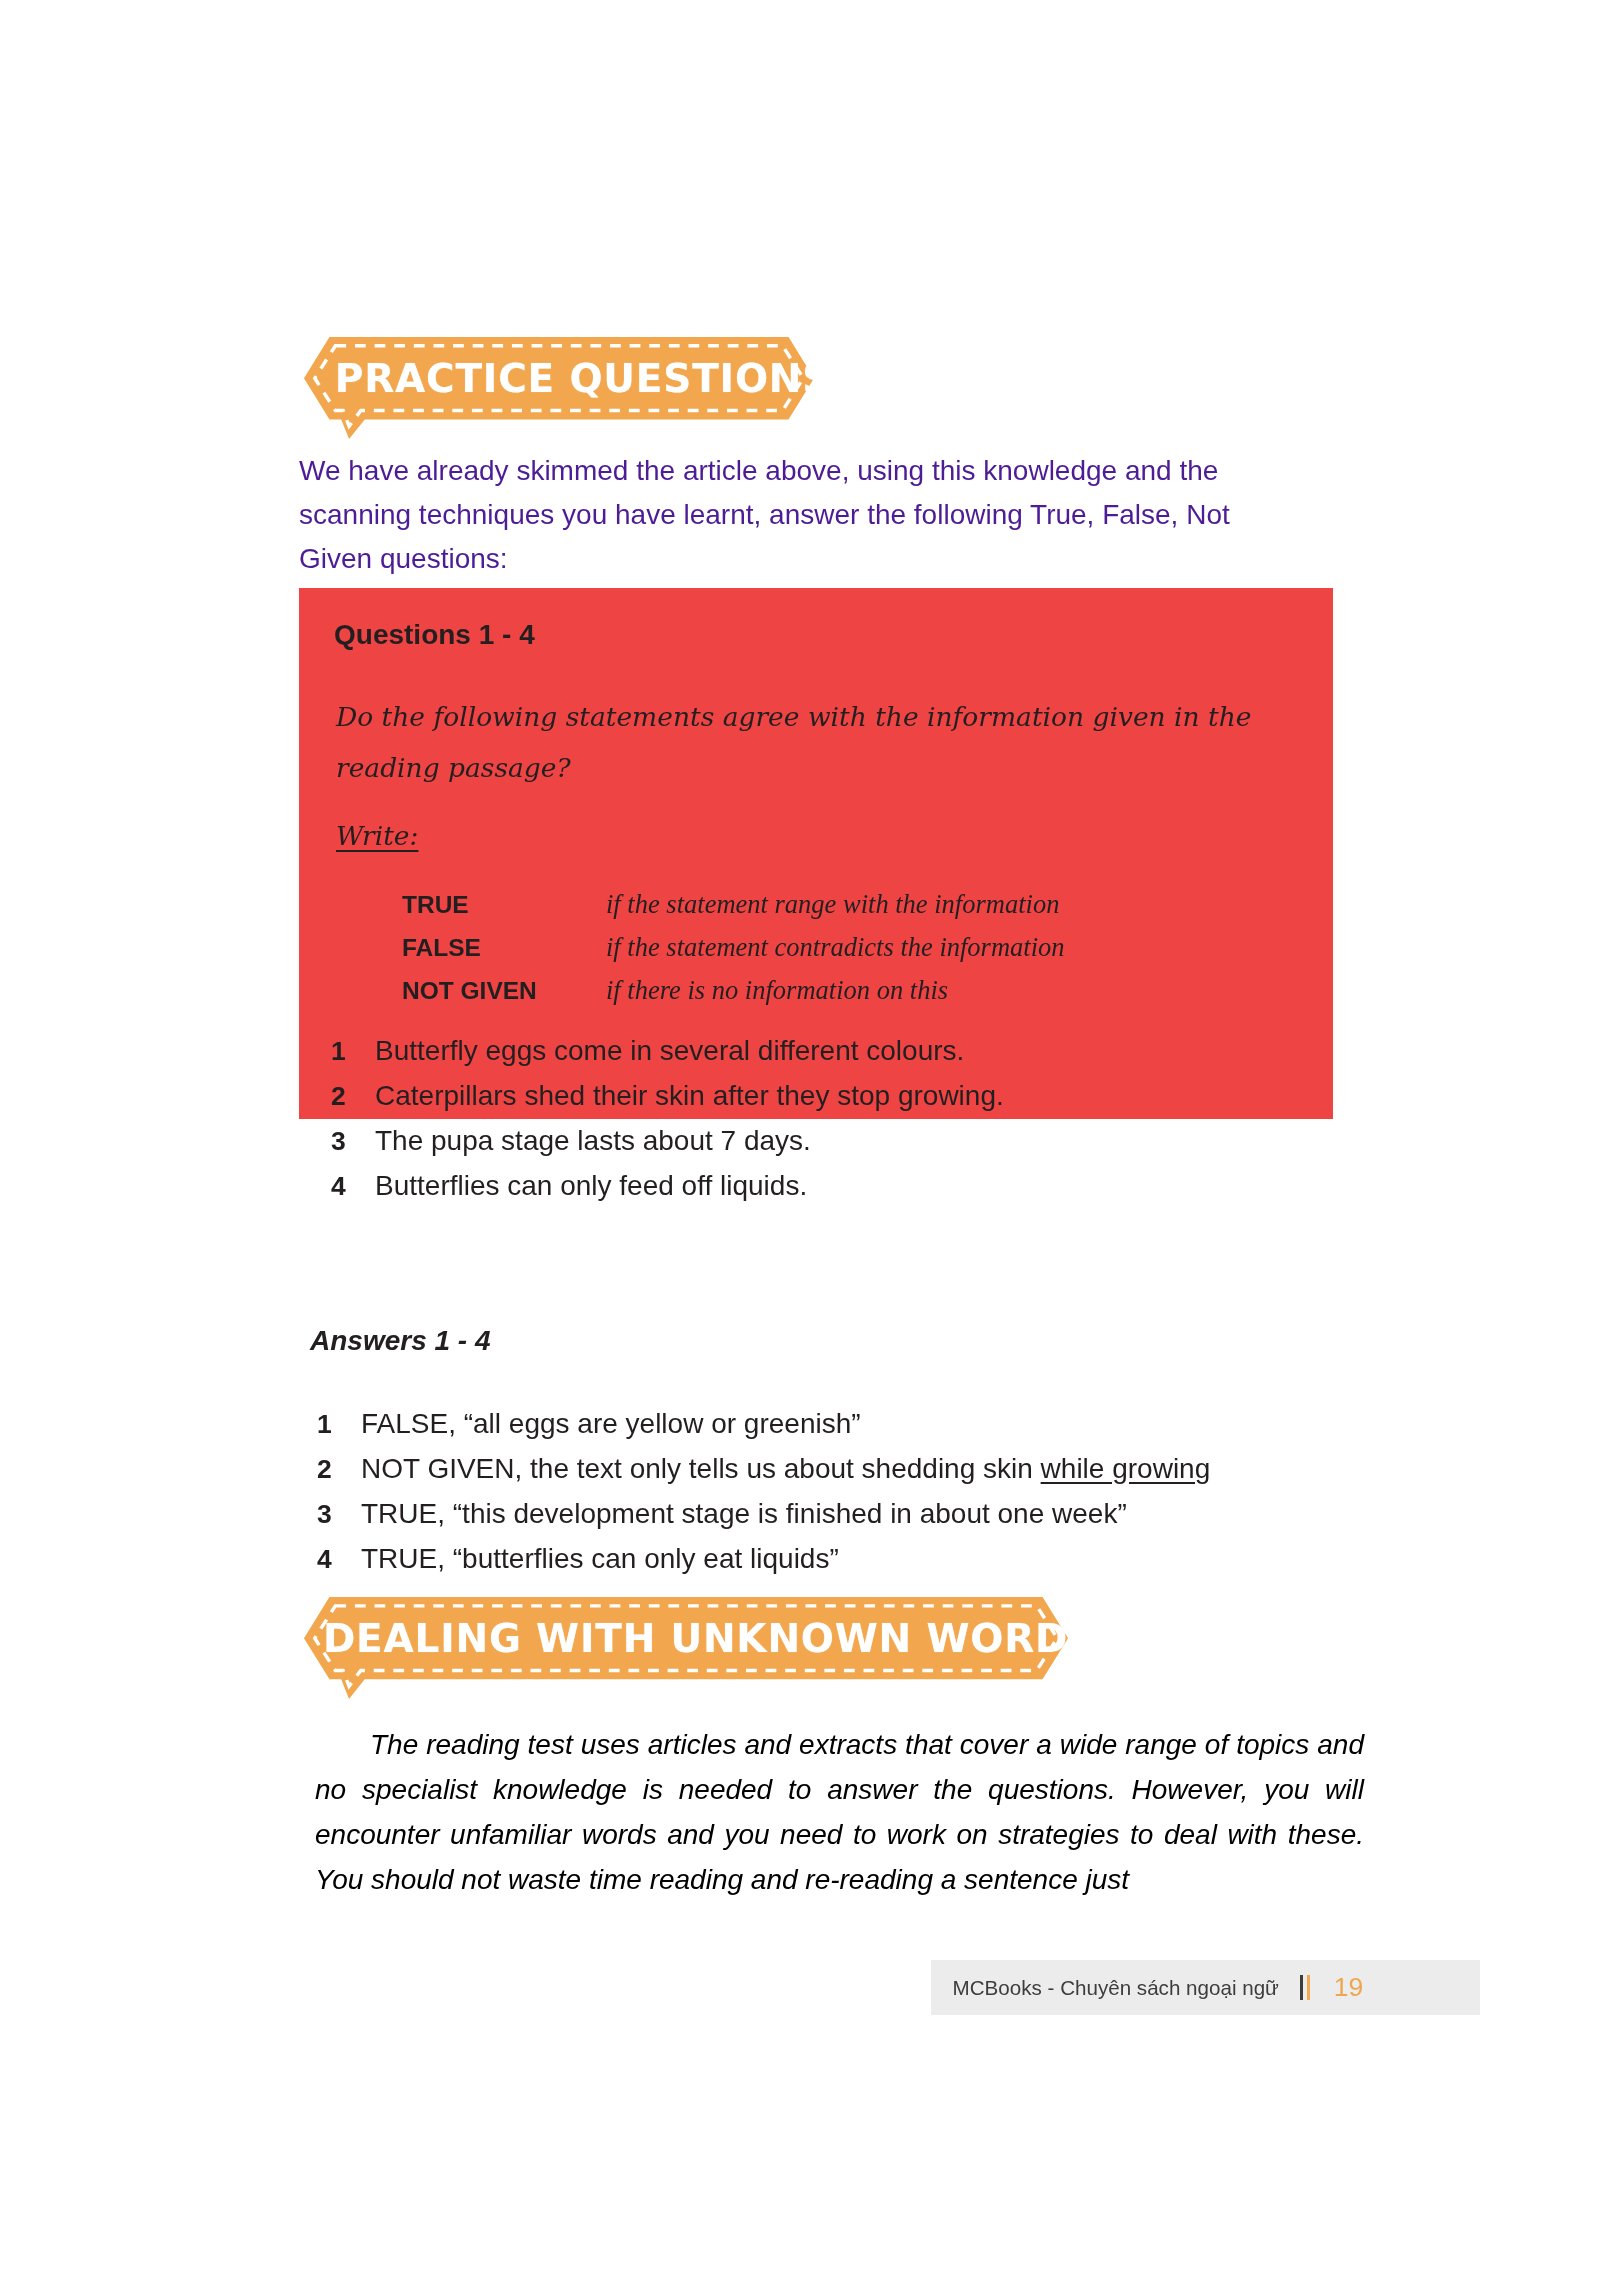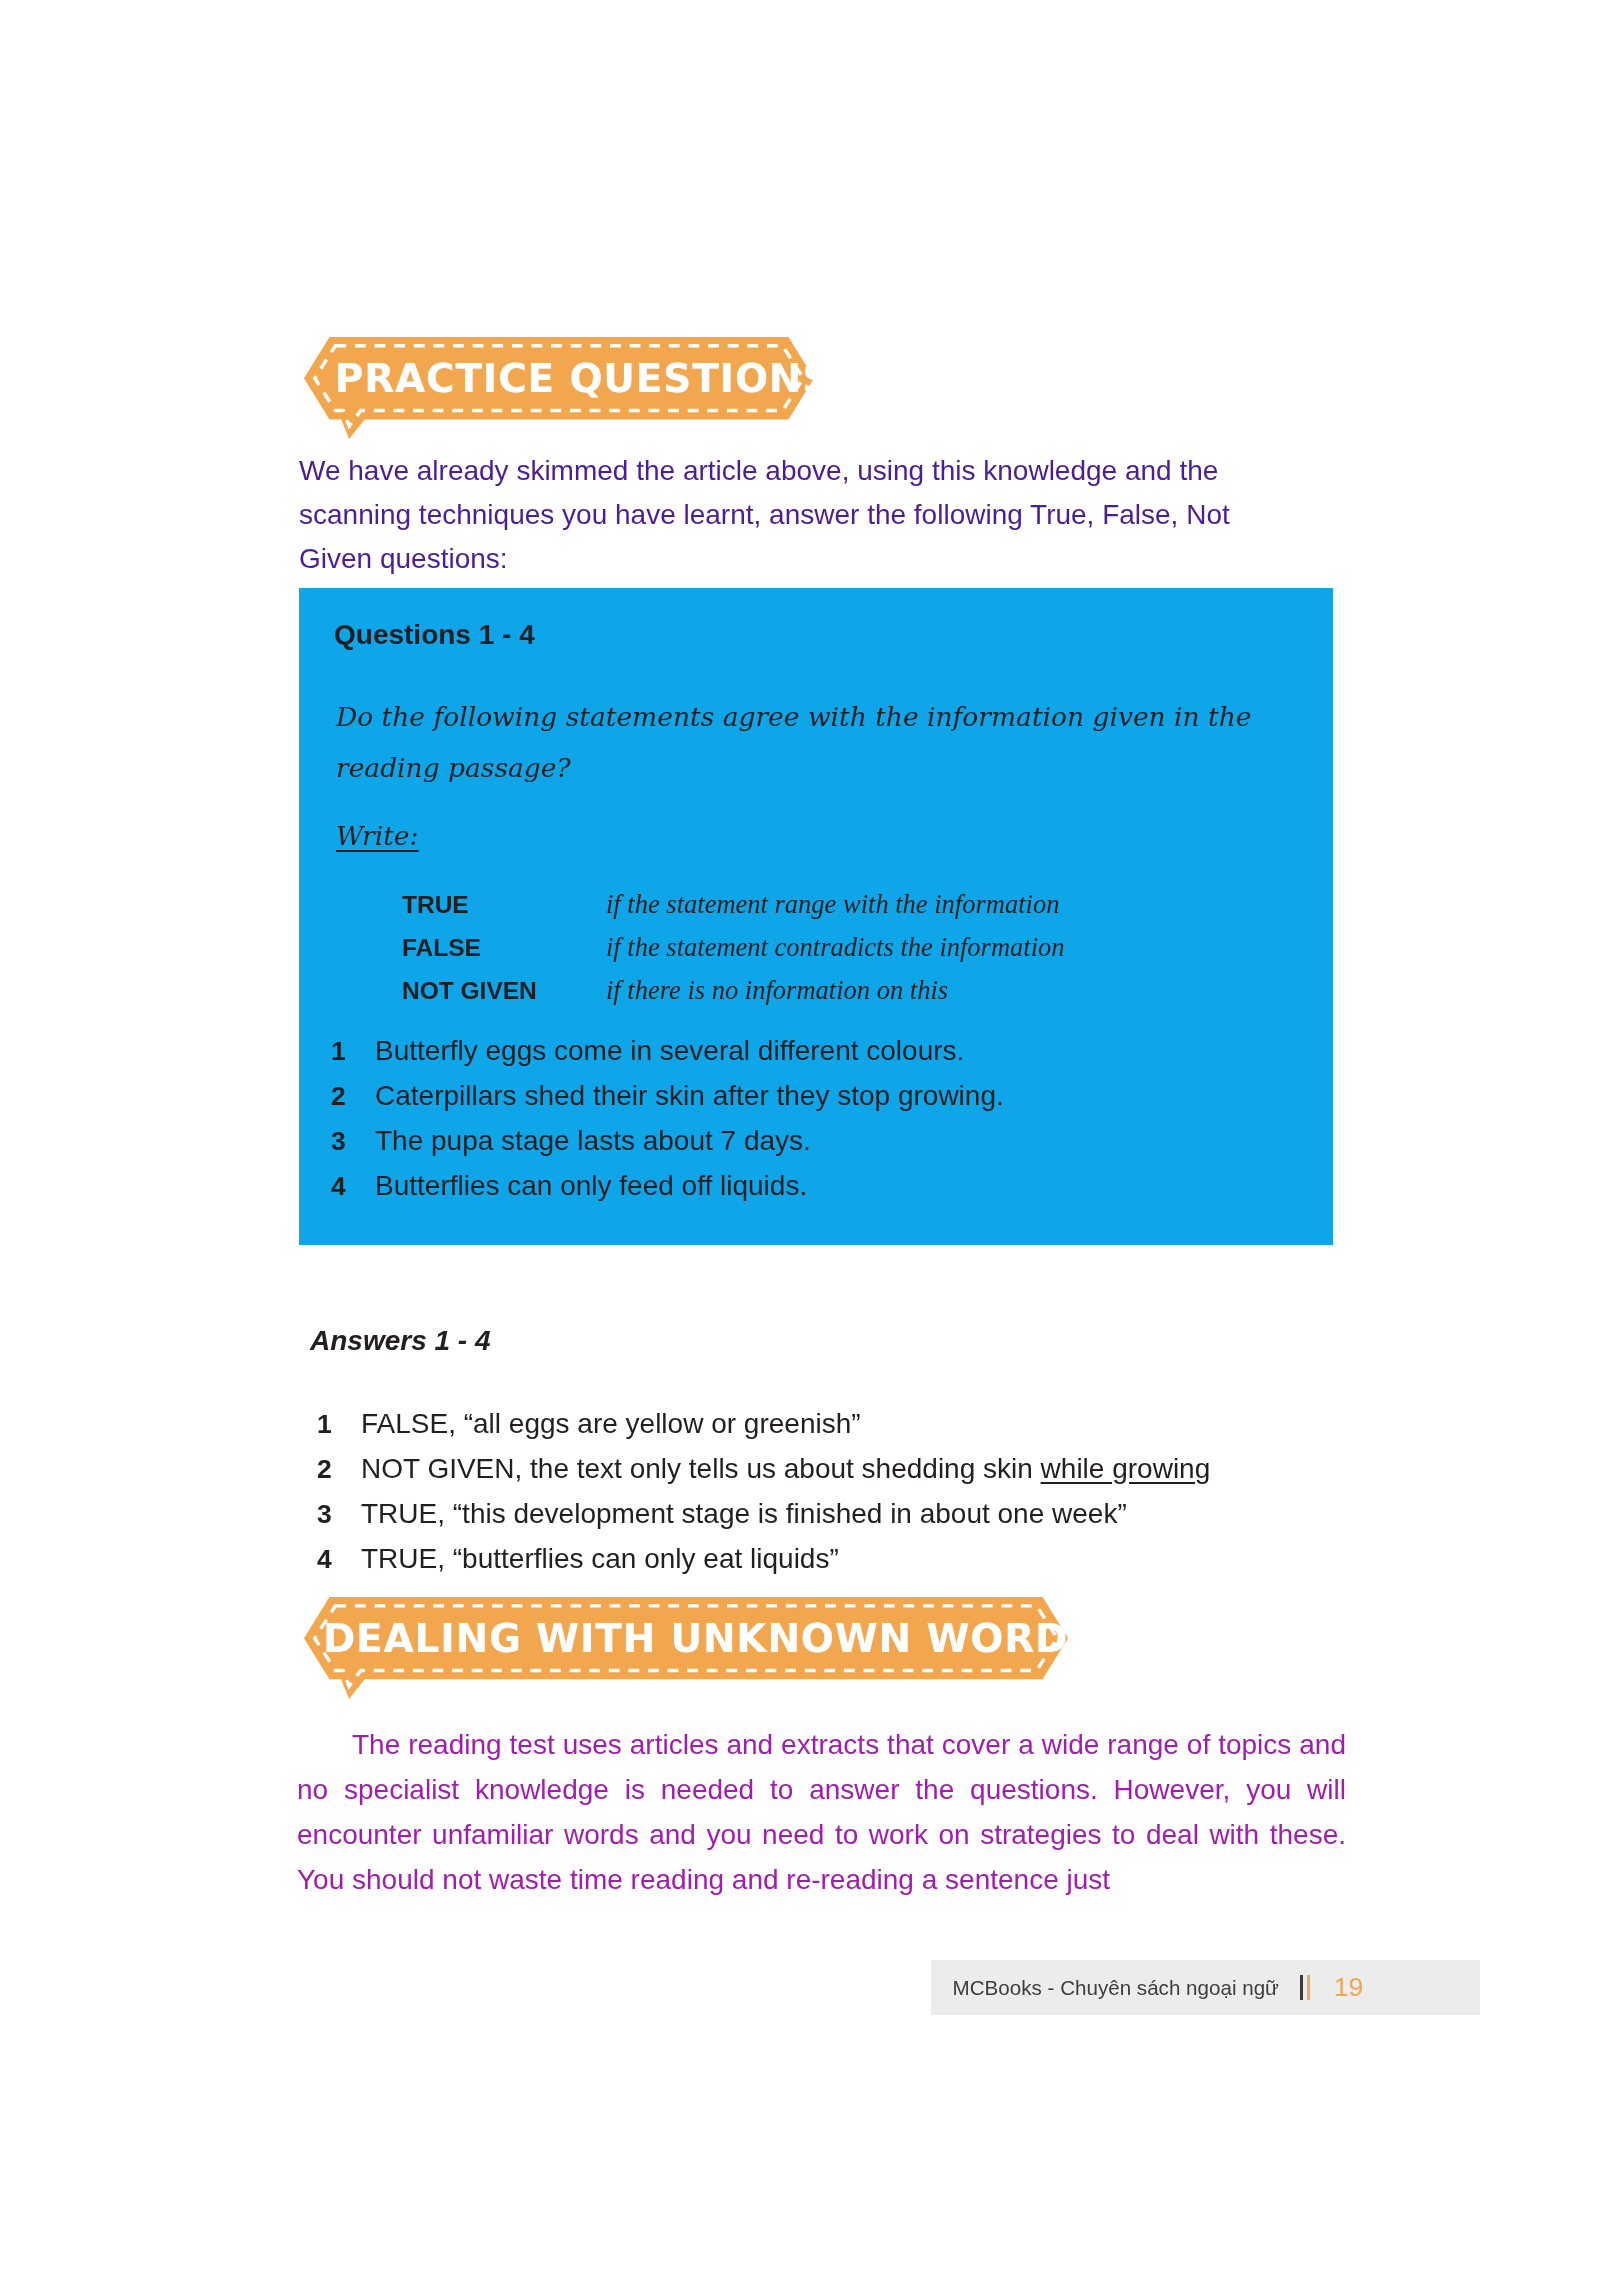--- a/index.html
+++ b/index.html
@@ -66,39 +66,40 @@
     top: 449px;
     width: 1000px;
     font-family: "Liberation Sans", sans-serif;
     font-size: 28px;
     line-height: 44px;
     color: #4c1d95;
   }
 
   .closing-para {
     position: absolute;
-    left: 297px;
+    left: 315px;
     top: 1722px;
     width: 1049px;
     font-family: "Liberation Sans", sans-serif;
     font-size: 28px;
     line-height: 45px;
     text-align: justify;
     text-indent: 55px;
-    color: #a21caf;
+    color: #000000;
+    font-style: italic;
   }
 
   
   .question-box {
     position: absolute;
     left: 299px;
     top: 588px;
     width: 1034px;
-    height: 657px;
-    background: #0ea5e9;
+    height: 531px;
+    background: #ef4444;
   }
   .qb-title {
     position: absolute;
     left: 35px;
     top: 31px;
     font-family: "Liberation Sans", sans-serif;
     font-weight: bold;
     font-size: 28px;
     color: #231f20;
   }

